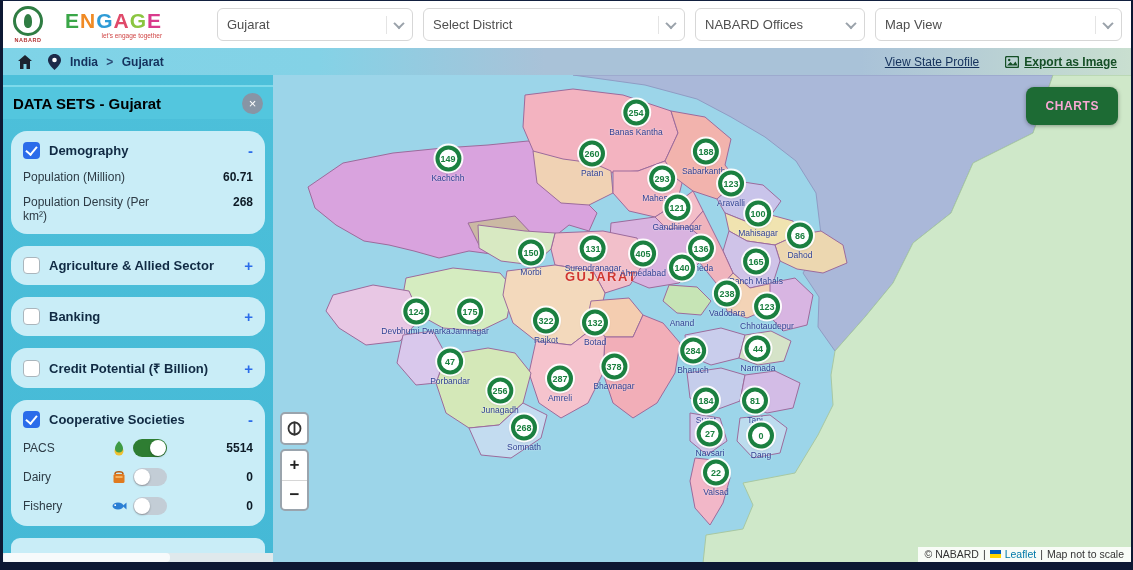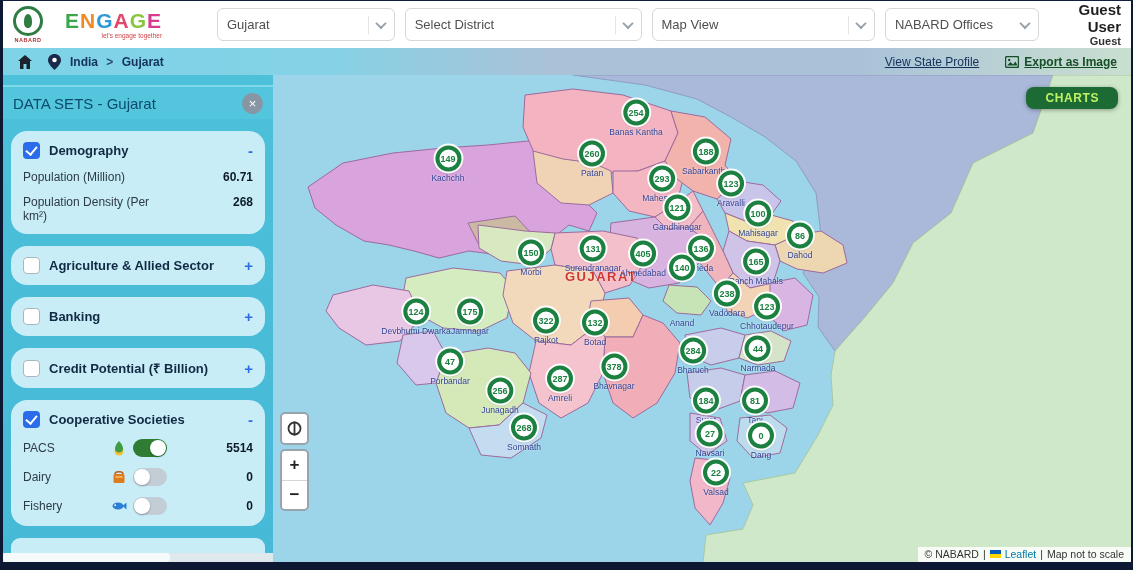--- a/index.html
+++ b/index.html
@@ -37,21 +37,21 @@
   .crumbbar .pin-icon { width:13px; height:16px; margin-left:6px; }
   .crumbtxt { font-size:12px; font-weight:bold; color:#14315c; }
   .crumbtxt .gt { margin:0 5px; color:#2a4a75; }
   .crumb-right { margin-left:auto; display:flex; align-items:center; gap:26px; }
   .vsp { font-size:12px; font-weight:normal; color:#14315c; text-decoration:underline; cursor:pointer; }
   .exp { font-size:12px; font-weight:bold; color:#154f26; text-decoration:underline; cursor:pointer; display:flex; align-items:center; gap:5px; }
 
   
   .sidebar { position:absolute; left:0; top:74px; width:270px; bottom:8px; background:linear-gradient(180deg,#4dc0da,#45b9d6); z-index:20; overflow:hidden; }
   .ds-head { margin:10px 0 0 0; height:34px; background:#53c6de; border-top:2px solid #7edaeb; display:flex; align-items:center; justify-content:space-between; padding:0 10px; }
-  .ds-title { font-size:15px; font-weight:normal; color:#0c4a6e;text-align:center; }
+  .ds-title { font-size:15px; font-weight:bold; color:#000000;text-align:center; }
   .ds-close { width:21px; height:21px; border-radius:50%; background:#8795a5; color:#fff; font-size:13px; line-height:21px; text-align:center; cursor:pointer; }
   .cards { padding:12px 8px 0 8px; display:flex; flex-direction:column; gap:12px; }
   .card { background:#c9edf7; border-radius:16px; padding:11px 12px; }
   .card-head { display:flex; align-items:center; gap:9px; }
   .cbx { width:17px; height:17px; border-radius:4px; flex:0 0 auto; }
   .cbx.off { background:#fff; border:1px solid #aab6bd; }
   .cbx.on { background:#2b6cea; position:relative; }
   .cbx.on:after { content:""; position:absolute; left:5px; top:2px; width:5px; height:9px; border-right:2px solid #fff; border-bottom:2px solid #fff; transform:rotate(40deg); }
   .card-label { font-size:13px; font-weight:bold; color:#102a43; flex:1; }
   .pm { font-size:15px; font-weight:bold; color:#2b6cea; line-height:1; }
@@ -71,22 +71,22 @@
   .side-scroll .thumb { width:62%; height:100%; background:#f7fafb; border-radius:4px; }
 
   
   .map { position:absolute; left:270px; top:74px; right:0; bottom:8px; background:#9cd5e9; overflow:hidden; }
   .map svg.base { position:absolute; left:0; top:0; }
   .marker { position:absolute; transform:translate(-50%,-50%); display:flex; flex-direction:column; align-items:center; cursor:pointer; z-index:5; }
   .mcircle { width:26px; height:26px; border-radius:50%; background:#fff; border:4px solid #1b8040; box-shadow:0 0 0 2px rgba(255,255,255,.95), 0 1px 3px rgba(0,0,0,.35);
              display:flex; align-items:center; justify-content:center; font-size:9px; font-weight:bold; color:#1b8040; }
   .mlabel { margin-top:1px; font-size:8.5px; color:#2e3f92; white-space:nowrap; text-shadow:0 0 2px rgba(255,255,255,.8); }
   .state-label { position:absolute; font-size:13px; font-weight:bold; color:#d03530; letter-spacing:1.5px; z-index:4; text-shadow:0 0 2px rgba(255,255,255,.6); }
-  .charts-btn { position:absolute; top:12px; right:13px; background:#1d6b34; color:#bef264; font-size:12px; font-weight:bold; letter-spacing:.6px;
-                padding:4px 19px; border:none; border-radius:8px; cursor:pointer; box-shadow:0 1px 4px rgba(0,0,0,.35); z-index:10; }
+  .charts-btn { position:absolute; top:12px; right:13px; background:#1d6b34; color:#f9a8d4; font-size:12px; font-weight:bold; letter-spacing:.6px;
+                padding:12px 19px; border:none; border-radius:8px; cursor:pointer; box-shadow:0 1px 4px rgba(0,0,0,.35); z-index:10; }
   .mapctrl { position:absolute; left:7px; z-index:10; background:#fff; border:2px solid #9aa4ad; border-radius:5px; width:29px; text-align:center; }
   .mapctrl .btn { height:29px; line-height:27px; font-size:17px; font-weight:bold; color:#222; cursor:pointer; }
   .mapctrl .btn + .btn { border-top:1px solid #d6d6d6; }
   .reset-ctrl { top:337px; } .zoom-ctrl { top:374px; }
   .attrib { position:absolute; right:0; bottom:0; background:rgba(255,255,255,.85); font-size:10.5px; color:#333; padding:1px 7px 2px 7px; z-index:10; display:flex; align-items:center; gap:4px; }
   .attrib .lf { color:#0078a8; }
   .attrib .flag { display:inline-block; width:11px; height:8px; background:linear-gradient(180deg,#005bbb 50%,#ffd500 50%); }
 
   .bottombar { position:absolute; left:0; right:0; bottom:0; height:8px; background:#0d1833; z-index:40; }
 </style>
@@ -116,38 +116,34 @@
           <span class="arr"></span>
         </span>
     </div>
     <div class="selectbox sb2">
       <span>Select District</span>
       <span class="chev">
           <span class="sep"></span>
           <span class="arr"></span>
         </span>
     </div>
+    <div class="selectbox sb4">
+      <span>NABARD Offices</span>
+      <span class="chev">
+          <span class="arr"></span>
+        </span>
+    </div>
     <div class="selectbox sb3">
       <span>Map View</span>
       <span class="chev">
           <span class="sep"></span>
           <span class="arr"></span>
         </span>
     </div>
-    <div class="selectbox sb4">
-      <span>NABARD Offices</span>
-      <span class="chev">
-          <span class="arr"></span>
-        </span>
-    </div>
-
-    <div class="userblock">
-      <div class="un">Guest User</div>
-      <div class="ur">Guest</div>
-    </div>
+
   </div>
 
   <div class="crumbbar">
     <svg class="home-icon" viewBox="0 0 16 16">
       <path d="M8 1 L15 7 L13 7 L13 15 L9.5 15 L9.5 10 L6.5 10 L6.5 15 L3 15 L3 7 L1 7 Z" fill="#1c2330"></path>
     </svg>
     <svg class="pin-icon" viewBox="0 0 13 16">
       <path d="M6.5 0 C10 0 13 2.6 13 6.2 C13 10.4 6.5 16 6.5 16 C6.5 16 0 10.4 0 6.2 C0 2.6 3 0 6.5 0 Z" fill="#1b2a4a"></path>
       <circle cx="6.5" cy="6" r="2.3" fill="#fff"></circle>
     </svg>

